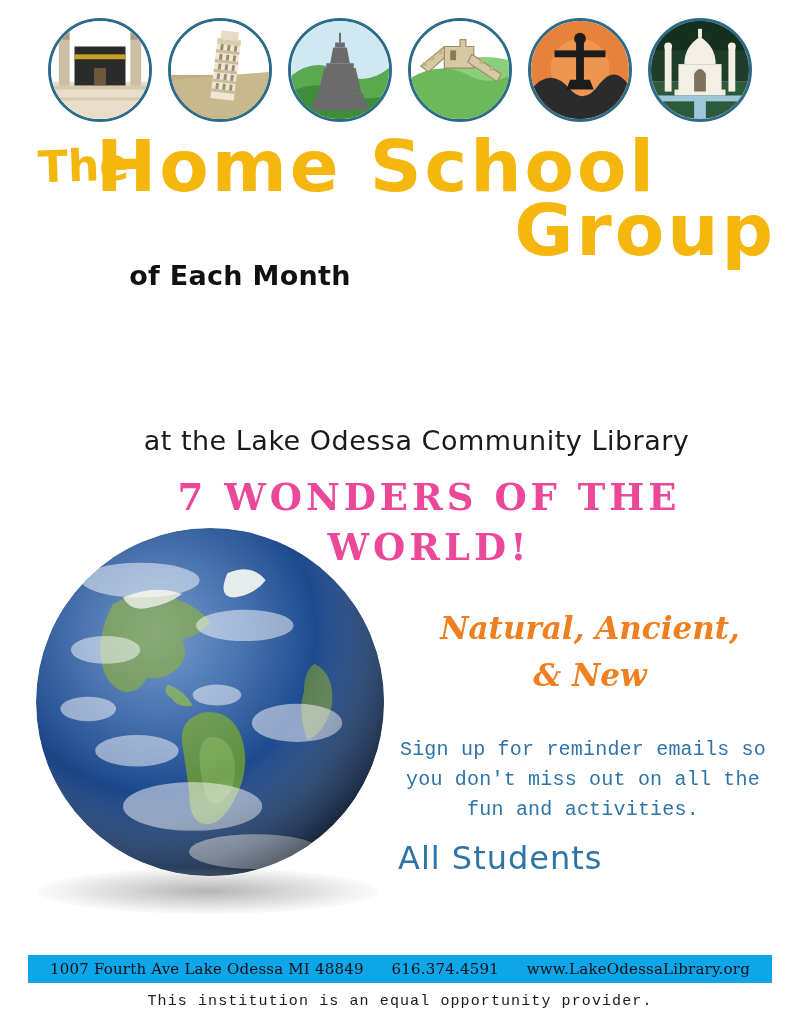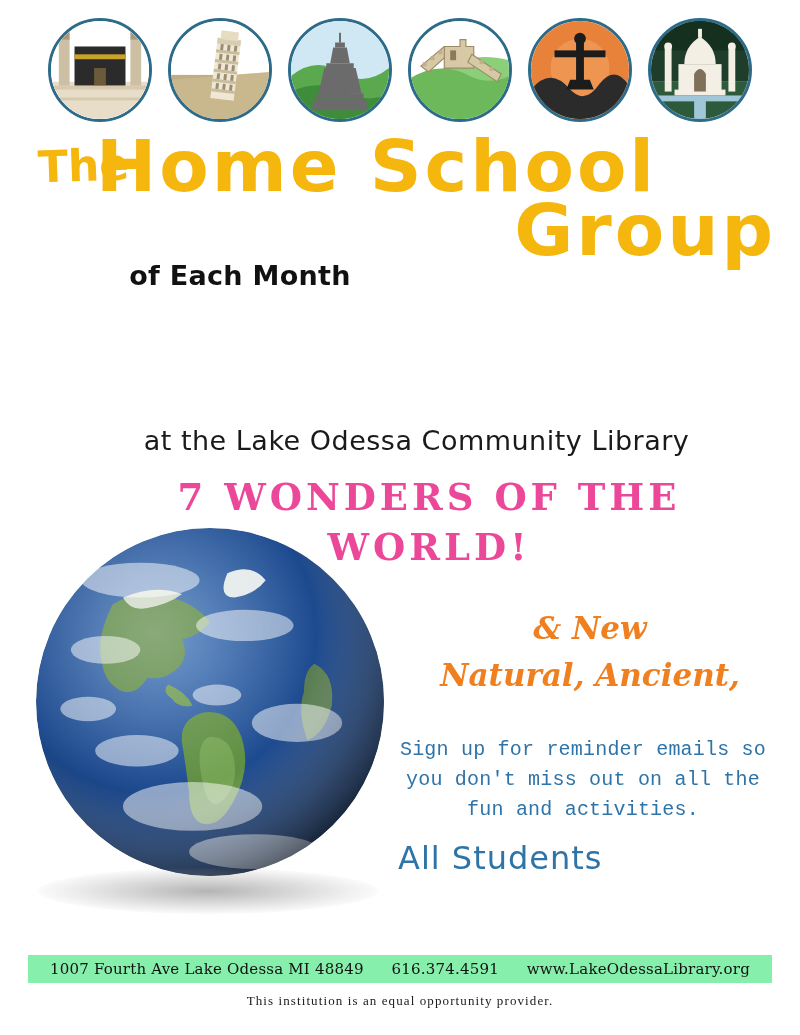--- a/index.html
+++ b/index.html
@@ -164,37 +164,37 @@
     width: 340px; height: 46px;
     border-radius: 50%;
     background: radial-gradient(ellipse at 50% 50%, rgba(90,90,90,0.45) 0%, rgba(150,150,150,0.18) 55%, rgba(255,255,255,0) 75%);
   }
 
   
   .footer-bar {
     position: absolute;
     left: 28px; top: 955px;
     width: 744px; height: 28px;
-    background: #86efac;
+    background: #0ea5e9;
     display: flex;
     align-items: center;
     justify-content: space-between;
     padding: 0 22px;
     font-family: "DejaVu Serif", serif;
     font-size: 15px;
     color: #111111;
     letter-spacing: 0.2px;
   }
   .footer-note {
     position: absolute;
     left: 0; top: 993px;
     width: 800px;
     text-align: center;
-    font-family: Liberation Serif, serif;
-    font-size: 13px;
+    font-family: Liberation Mono, monospace;
+    font-size: 15px;
     color: #1a1a1a;
     letter-spacing: 1.1px;
   }
 </style>
 </head>
 <body>
 
 <div class="icon-row">
 
   <div class="icon-badge">
@@ -335,22 +335,22 @@
 </div>
 
 <div class="venue">at the Lake Odessa Community Library</div>
 
 <div class="headline">
   <span>7 WONDERS OF THE</span>
   <span class="l2">WORLD!</span>
 </div>
 
 <div class="subhead">
+  <div>Natural, Ancient,</div>
   <div>&amp; New</div>
-  <div>Natural, Ancient,</div>
 </div>
 
 <div class="signup">Sign up for reminder emails so you don't miss out on all the fun and activities.</div>
 
 <div class="welcome">
   <div>All Students</div>
 </div>
 
 <div class="globe-wrap">
   <div class="globe">

